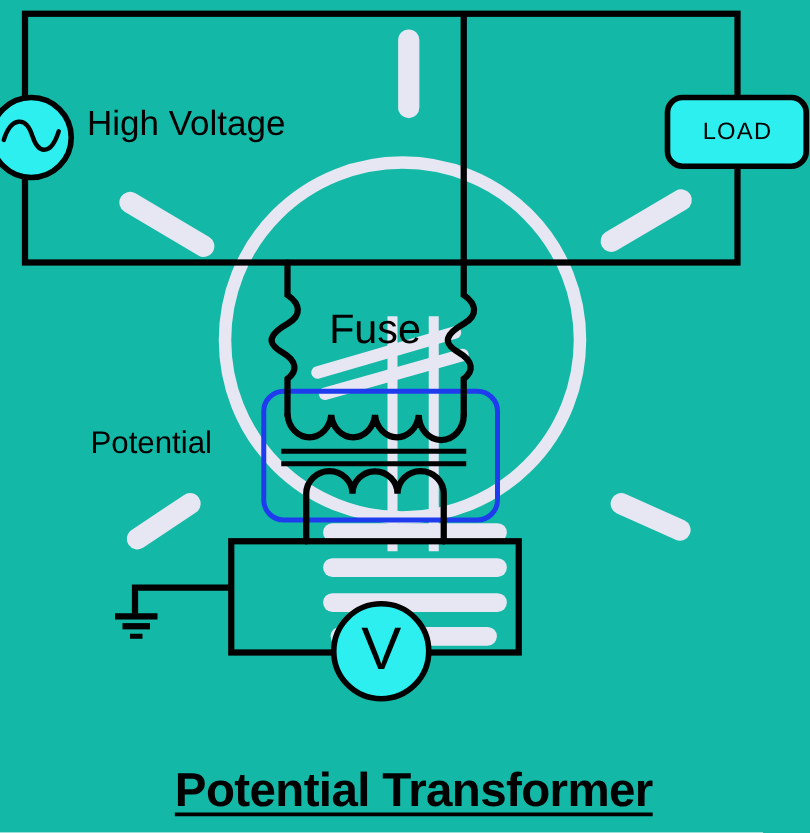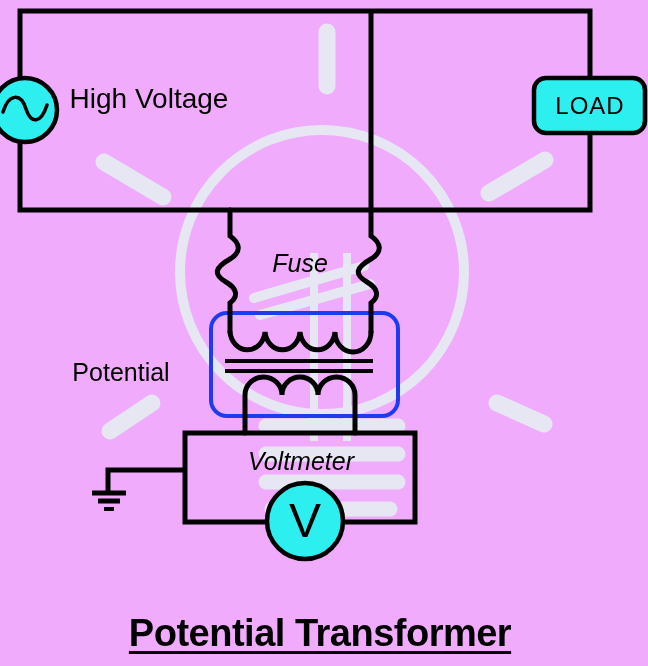--- a/index.html
+++ b/index.html
@@ -1,40 +1,40 @@
 <!DOCTYPE html>
 <html style="--component-fill: #2eefef; --wire: #000000; --transformer-outline: #1e3cee; --watermark: #e6e7f3;"><head>
 <meta charset="utf-8">
 <style>
   html,body{margin:0;padding:0;background:#ffffff;}
   .canvas{
     position:relative;
     width:648px;height:666px;
-    background:#f0abfc;
+    background:#14b8a6;
     font-family:"Liberation Sans", sans-serif;
     color:#000;
     overflow:hidden;
   }
   .layer{position:absolute;left:0;top:0;}
   .wm{stroke:var(--watermark);fill:none;}
   .wire{stroke:var(--wire);stroke-width:5;fill:none;}
   .thin{stroke:var(--wire);stroke-width:4;fill:none;}
   .comp{fill:var(--component-fill);stroke:var(--wire);stroke-width:4.5;}
   .ptbox{stroke:var(--transformer-outline);stroke-width:4;fill:none;}
   .label{position:absolute;white-space:nowrap;}
   .center-xy{transform:translate(-50%,-50%);}
   .center-x{transform:translateX(-50%);}
   .src-label{font-size:28px;line-height:33px;text-align:center;}
-  .load-label{font-size:24px;letter-spacing:1px;}
-  .small-label{font-size:25px;font-style:italic;}
+  .load-label{font-size:19px;letter-spacing:1px;}
+  .small-label{font-size:33px;}
   .pt-label{font-size:25px;line-height:26px;text-align:center;}
   .v-symbol{font-size:48px;}
   .title{
     font-size:38px;font-weight:bold;letter-spacing:-0.5px;
-    text-decoration:underline;text-decoration-thickness:3px;text-underline-offset:5px;
+    text-decoration:underline;text-decoration-thickness:3px;text-underline-offset:5px;margin-left:11px;
   }
 </style>
 </head>
 <body>
 
 <div class="canvas">
 
   <svg class="layer" width="648" height="666" viewBox="0 0 648 666">
     <g class="wm">
       <circle cx="322" cy="272" r="142" stroke-width="10"></circle>
@@ -99,23 +99,22 @@
   </svg>
 
   <div class="label src-label center-x" style="left:149px;top:82px;">
     <div>High Voltage</div>
   </div>
 
   <div class="label load-label center-xy" style="left:590px;top:106px;">LOAD</div>
 
   <div class="label small-label center-xy" style="left:300px;top:263px;">Fuse</div>
 
-  <div class="label pt-label center-x" style="left:121px;top:341px;margin-top:18px;">
+  <div class="label pt-label center-x" style="left:121px;top:341px;">
     <div>Potential</div>
   </div>
 
-  <div class="label small-label center-xy" style="left:301px;top:461px;">Voltmeter</div>
 
   <div class="label v-symbol center-xy" style="left:305px;top:520px;">V</div>
 
   <div class="label title center-x" style="left:320px;top:612px;">Potential Transformer</div>
 
 </div>
 
 </body></html>

